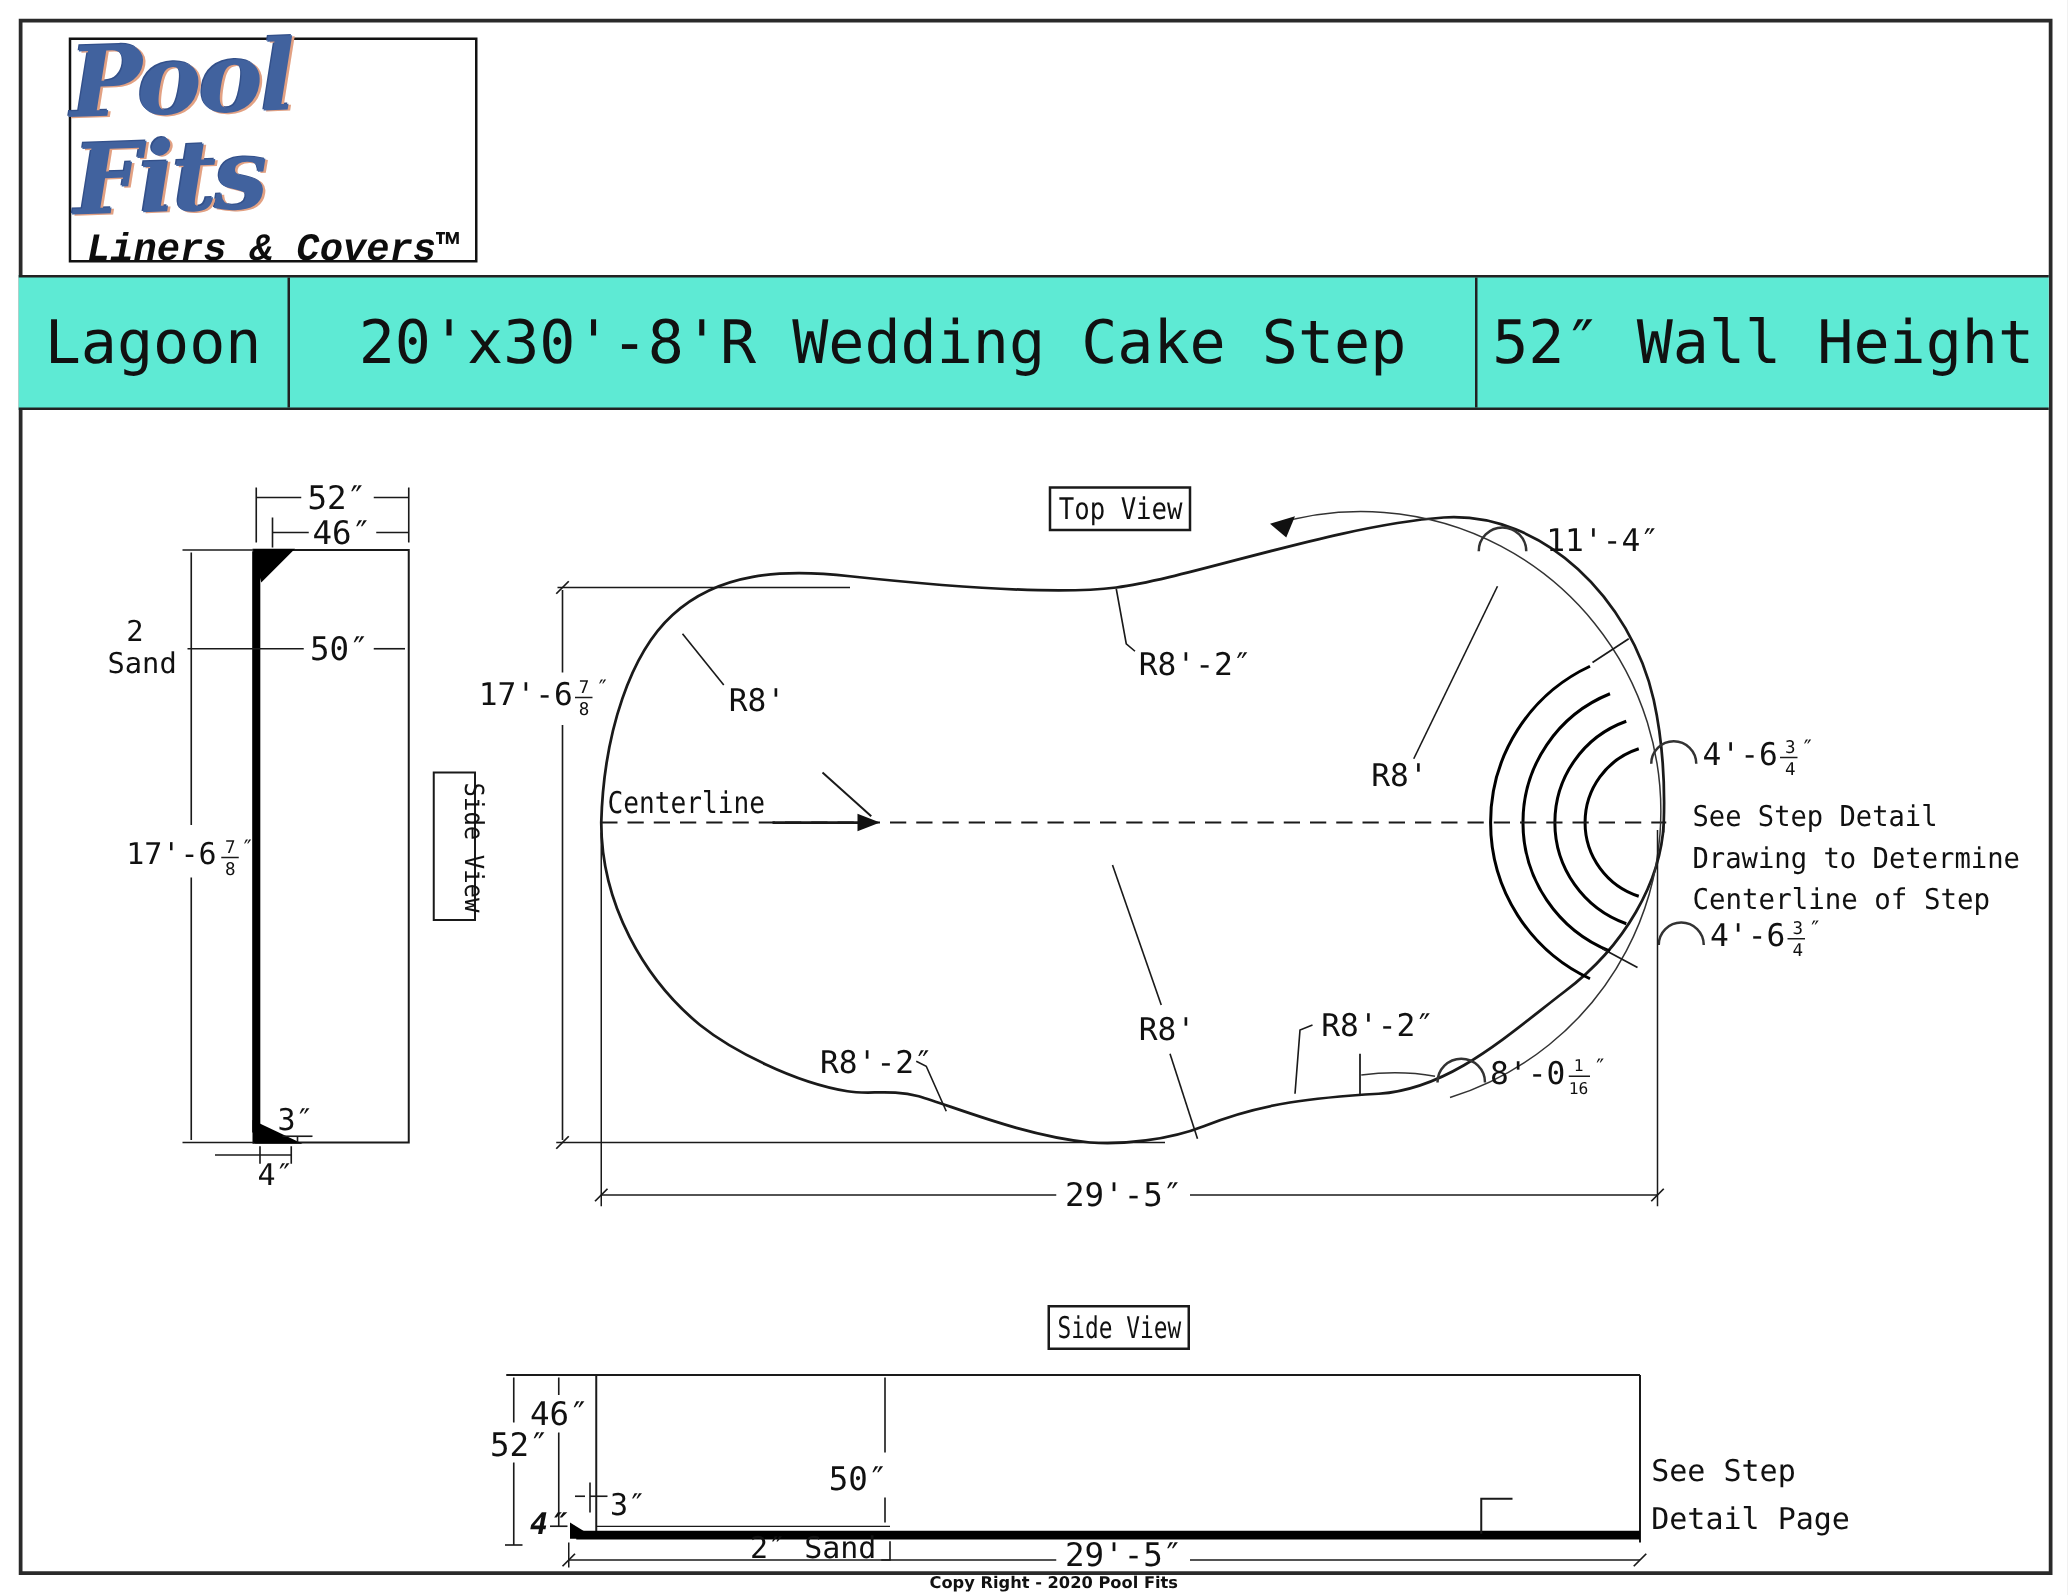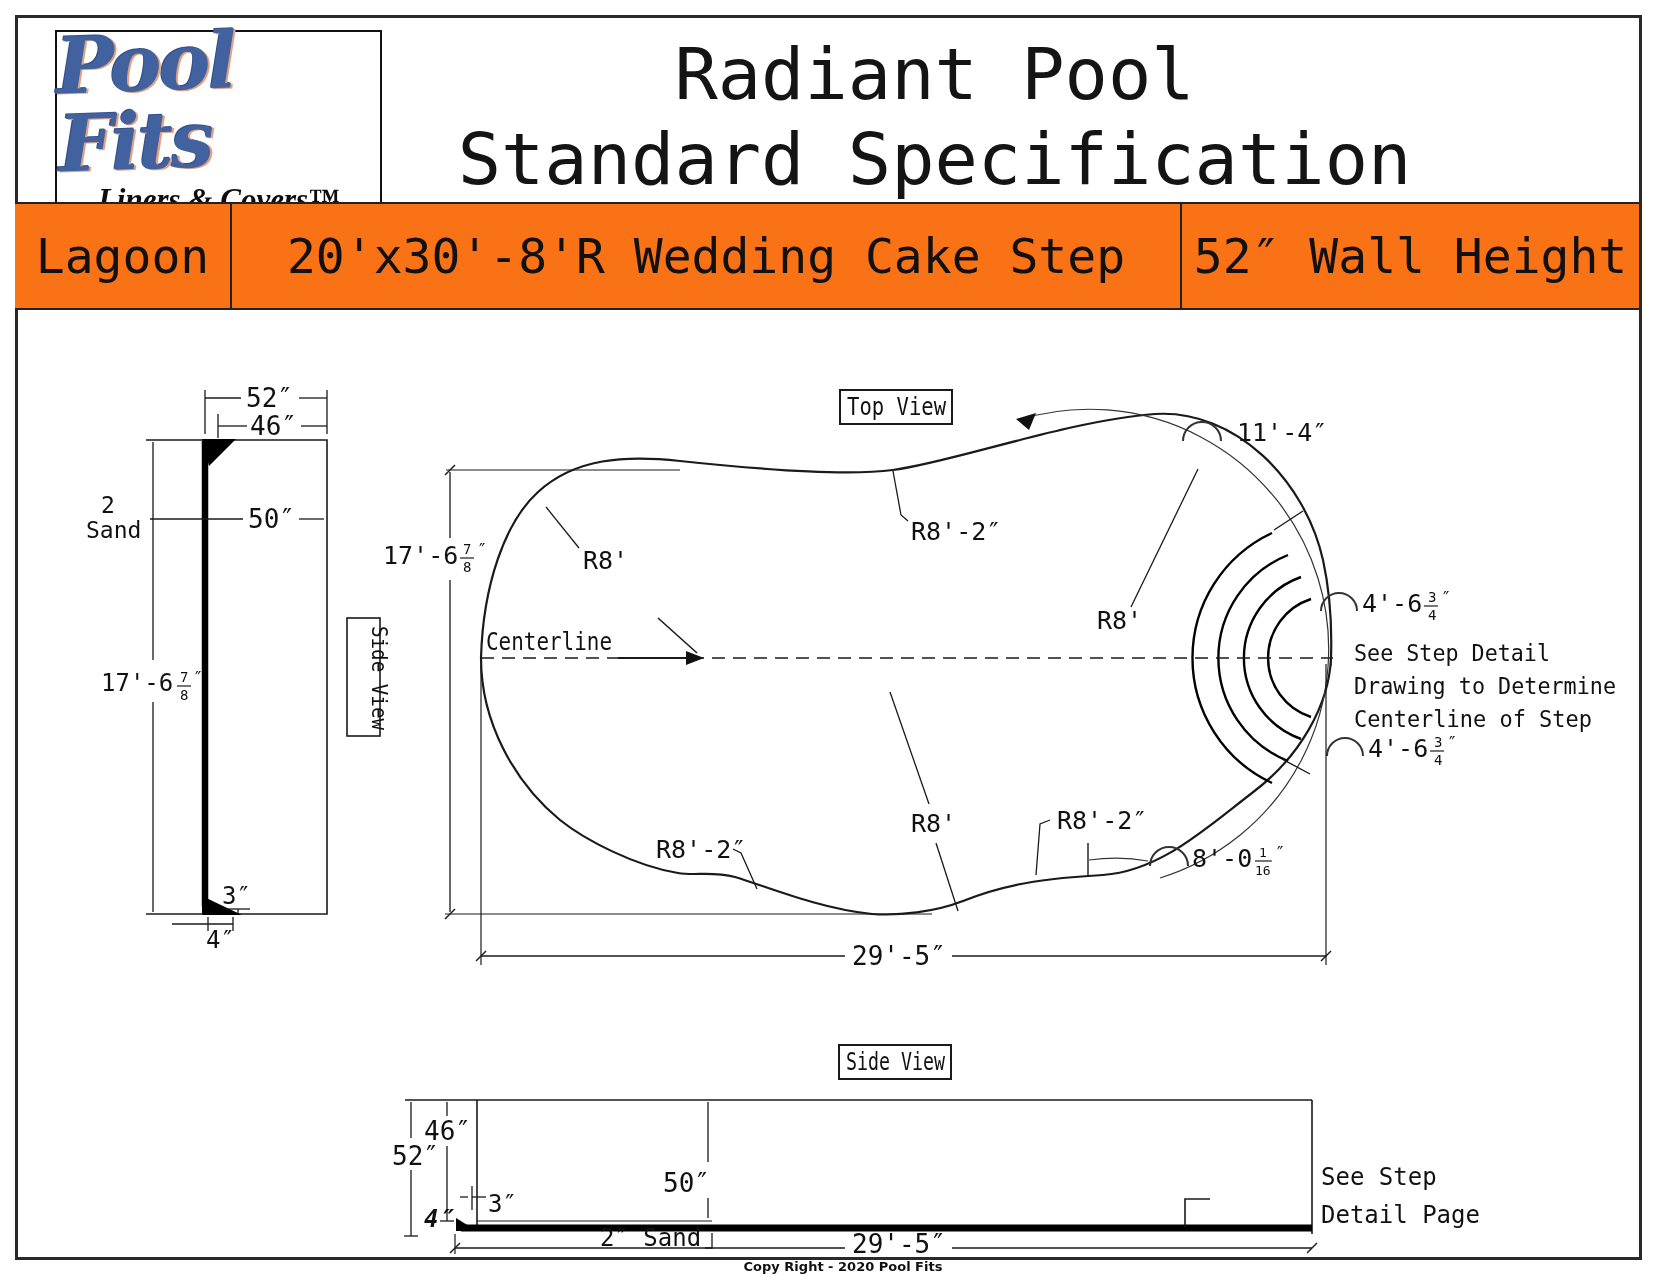--- a/index.html
+++ b/index.html
@@ -12,31 +12,31 @@
   .logo-box{
     position:absolute;left:55px;top:30px;width:323px;height:176px;border:2px solid #111;
     background:#fff;display:flex;flex-direction:column;align-items:center;justify-content:center;z-index:3;
   }
   .logo-script{
     font-family:"DejaVu Serif","Liberation Serif",serif;font-style:italic;font-weight:bold;
     font-size:78px;line-height:1;color:#41629e;letter-spacing:-3px;transform:rotate(-2deg);
     text-shadow:2px 1px 0 #e2a183,-1px -1px 0 #33508a;
   }
   .logo-sub{
-    font-family:Liberation Serif, serif;font-weight:bold;font-style:italic;
+    font-family:Liberation Mono, monospace;font-weight:bold;font-style:italic;
     font-size:31px;color:#0d0d0d;margin-top:4px;letter-spacing:0px;
   }
   .title-block{
     position:absolute;left:230px;top:28px;width:1409px;height:178px;
     display:flex;flex-direction:column;align-items:center;justify-content:center;z-index:2;
   }
   .title-line{font-size:72px;line-height:1.18;color:#141414;white-space:nowrap;}
   .spec-row{
-    position:absolute;left:15px;top:202px;width:1624px;height:104px;
-    border-top:2px solid #222;border-bottom:2px solid #222;display:flex;z-index:3;background:#f97316;
+    position:absolute;left:15px;top:220px;width:1624px;height:104px;
+    border-top:2px solid #222;border-bottom:2px solid #222;display:flex;z-index:3;background:#5eead4;
   }
   .spec-cell{display:flex;align-items:center;justify-content:center;font-size:48px;white-space:nowrap;}
   .spec-model{width:215px;border-right:2px solid #222;}
   .spec-size{width:948px;border-right:2px solid #222;}
   .spec-wall{flex:1;}
   svg.drawing{position:absolute;left:0;top:0;z-index:1;}
   .copyright{
     position:absolute;left:16px;top:1259px;width:1654px;text-align:center;
     font-family:"DejaVu Sans","Liberation Sans",sans-serif;font-weight:bold;font-size:13px;color:#111;z-index:3;
   }
@@ -47,24 +47,20 @@
 
 <div class="page">
 
   <div class="frame"></div>
 
   <div class="logo-box">
     <div class="logo-script">Pool Fits</div>
     <div class="logo-sub">Liners &amp; Covers™</div>
   </div>
 
-  <div class="title-block">
-    <div class="title-line">Radiant Pool</div>
-    <div class="title-line">Standard Specification</div>
-  </div>
 
   <div class="spec-row">
     <div class="spec-cell spec-model">Lagoon</div>
     <div class="spec-cell spec-size">20'x30'-8'R Wedding Cake Step</div>
     <div class="spec-cell spec-wall">52″ Wall Height</div>
   </div>
 
   <svg class="drawing" width="1654" height="1276" viewBox="0 0 1654 1276">
 
     <g>

